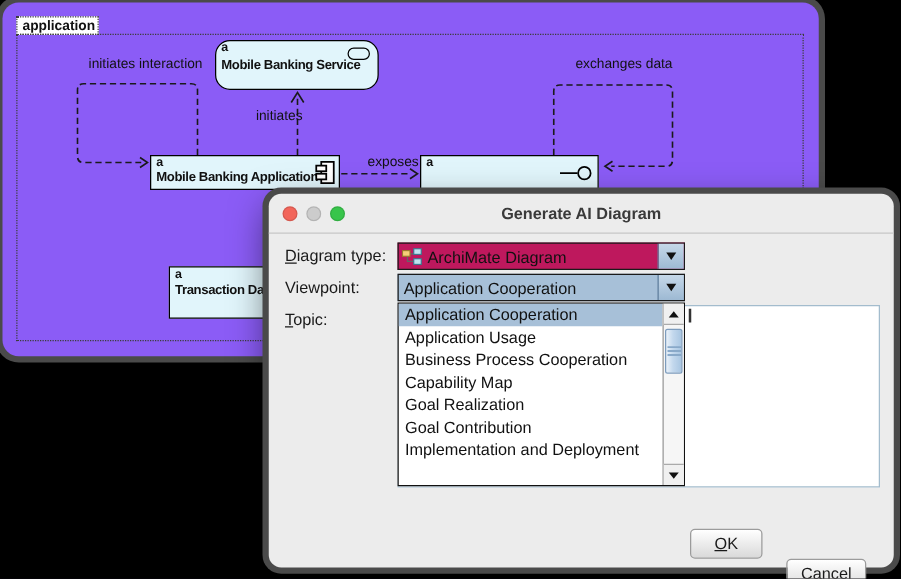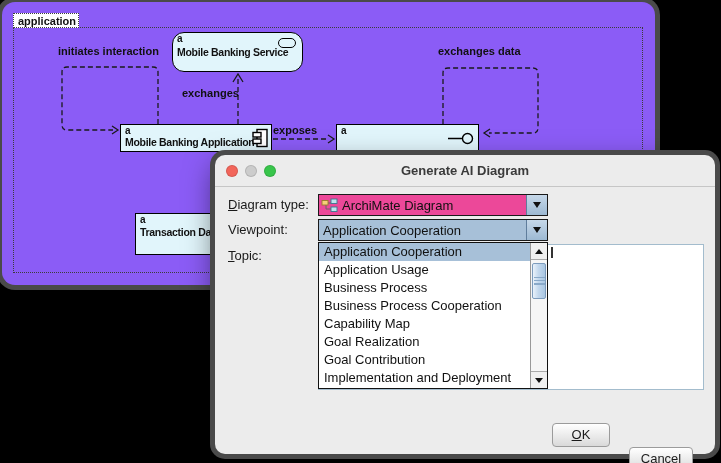--- a/index.html
+++ b/index.html
@@ -10,39 +10,39 @@
   .app-window{position:absolute;left:2px;top:2px;width:653px;height:283px;background:#8b5cf6;
               border-radius:13px;box-shadow:0 0 0 5px #4a4a4a;overflow:hidden;}
   .app-window svg.rel{position:absolute;left:0;top:0;}
   .grp{position:absolute;left:11px;top:25px;width:630px;height:246px;border:1px dotted #3c3c3c;box-sizing:border-box;}
   .grp-label{position:absolute;left:11px;top:11px;width:66px;height:15px;border:1px dotted #3c3c3c;
              box-sizing:border-box;font-size:11px;font-weight:700;color:#111;padding-left:4px;line-height:14px;background:#fff;}
   .node{position:absolute;background:#e1f5fb;border:1.5px solid #000;box-sizing:border-box;}
   .node.rounded{border-radius:12px;}
   .badge{position:absolute;left:4px;top:0px;font-size:10px;font-weight:700;color:#111;line-height:12px;}
   .node-name{position:absolute;left:4px;font-size:10.5px;font-weight:700;color:#111;white-space:nowrap;letter-spacing:-0.3px;}
-  .rel-label{position:absolute;font-size:11px;font-weight:700;color:#111;text-align:left;white-space:nowrap;}
+  .rel-label{position:absolute;font-size:11px;font-weight:400;color:#111;text-align:right;white-space:nowrap;}
   .pill-icon{position:absolute;right:6px;top:5px;width:18px;height:10px;border:1.4px solid #000;border-radius:6px;
              box-sizing:border-box;background:#e1f5fb;}
   .comp-icon{position:absolute;right:3px;top:3px;}
   .iface-icon{position:absolute;right:4px;top:7px;}
 
   
   .dialog{position:absolute;left:215px;top:155px;width:500px;height:299px;background:#ececec;border-radius:10px;
           box-shadow:0 0 0 5px #4a4a4a, 0 10px 30px rgba(0,0,0,.55);}
   .titlebar{position:absolute;left:0;top:0;width:100%;height:32px;border-bottom:1px solid #c6c6c6;box-sizing:border-box;}
   .lights{position:absolute;left:11px;top:10px;display:flex;gap:7px;}
   .light{width:12px;height:12px;border-radius:50%;box-shadow:inset 0 0 0 1px rgba(0,0,0,.12);}
   .light.red{background:#f2655a;} .light.gray{background:#cccccc;} .light.green{background:#38c54b;}
   .dlg-title{position:absolute;left:0;top:0;width:100%;text-align:center;line-height:31px;
              font-size:13px;font-weight:700;color:#3a3a3a;}
   .dlg-label{position:absolute;font-size:13px;color:#1a1a1a;}
   .u{text-decoration:underline;}
   .combo{position:absolute;width:230px;height:22px;border:1.5px solid #1a1a1a;box-sizing:border-box;
-         display:flex;align-items:center;background:#ec4899;}
+         display:flex;align-items:center;background:#be185d;}
   .combo.sel{background:#a7c0d8;}
   .combo .cv{flex:1;font-size:13px;color:#111;padding-left:4px;white-space:nowrap;overflow:hidden;}
   .combo .ic{width:17px;height:15px;margin-left:2px;flex:0 0 auto;}
   .arrow-btn{flex:0 0 20px;height:100%;background:linear-gradient(#c6d8e9,#9db9d3);
              border-left:1px solid #5f7d9c;display:flex;align-items:center;justify-content:center;}
   .tri-down{width:0;height:0;border-left:4.5px solid transparent;border-right:4.5px solid transparent;border-top:6px solid #111;}
   .tri-up{width:0;height:0;border-left:4.5px solid transparent;border-right:4.5px solid transparent;border-bottom:6px solid #111;}
   .topic-area{position:absolute;left:103px;top:89px;width:386px;height:146px;background:#fff;
               border:1px solid #a3bccd;box-sizing:border-box;}
   .caret{position:absolute;left:336px;top:92px;width:2px;height:11px;background:#333;}
@@ -114,21 +114,21 @@
         <circle cx="20.5" cy="6.5" r="5" fill="#e1f5fb" stroke="#000" stroke-width="1.4"></circle>
       </svg>
     </div>
 
     <div class="node" style="left:133px;top:211px;width:112px;height:42px;">
       <span class="badge">a</span>
       <span class="node-name" style="top:12px;">Transaction Data</span>
     </div>
 
     <div class="rel-label" style="left:56px;top:43px;width:104px;">initiates interaction</div>
-    <div class="rel-label" style="left:180px;top:85px;width:60px;">exchanges</div>
+    <div class="rel-label" style="left:180px;top:85px;width:60px;">initiates</div>
     <div class="rel-label" style="left:271px;top:122px;width:62px;">exposes</div>
     <div class="rel-label" style="left:436px;top:43px;width:100px;">exchanges data</div>
   </div>
 
   <div class="dialog">
     <div class="titlebar">
       <div class="lights">
         <div class="light red"></div>
         <div class="light gray"></div>
         <div class="light green"></div>
@@ -159,21 +159,20 @@
     </div>
 
     <div class="dlg-label" style="left:13px;top:93px;"><span class="u">T</span><span>opic:</span></div>
     <div class="topic-area"></div>
     <div class="caret"></div>
 
     <div class="listbox">
       <div class="list-items">
         <div class="list-item selected">Application Cooperation</div>
         <div class="list-item">Application Usage</div>
-        <div class="list-item">Business Process</div>
         <div class="list-item">Business Process Cooperation</div>
         <div class="list-item">Capability Map</div>
         <div class="list-item">Goal Realization</div>
         <div class="list-item">Goal Contribution</div>
         <div class="list-item">Implementation and Deployment</div>
       </div>
       <div class="scrollbar">
         <div class="sb-btn up">
             <span class="tri-up"></span>
           </div>

